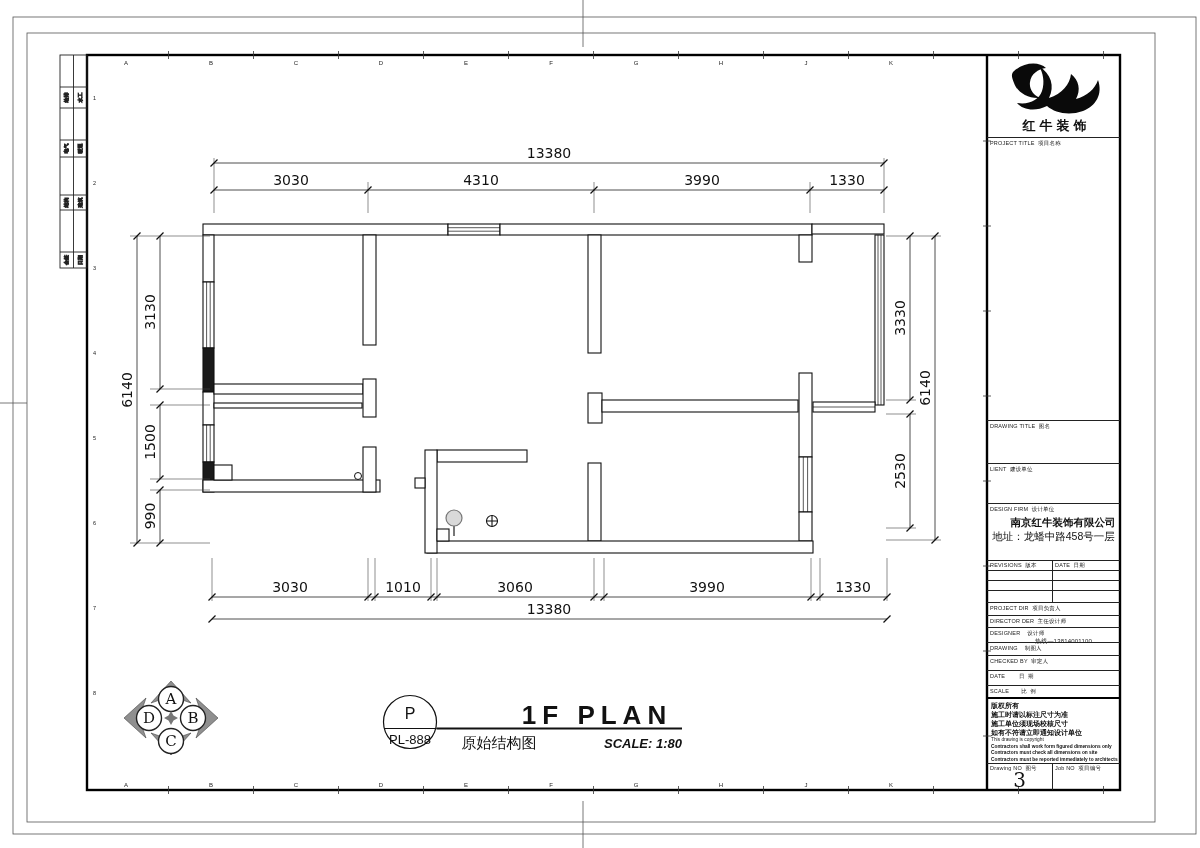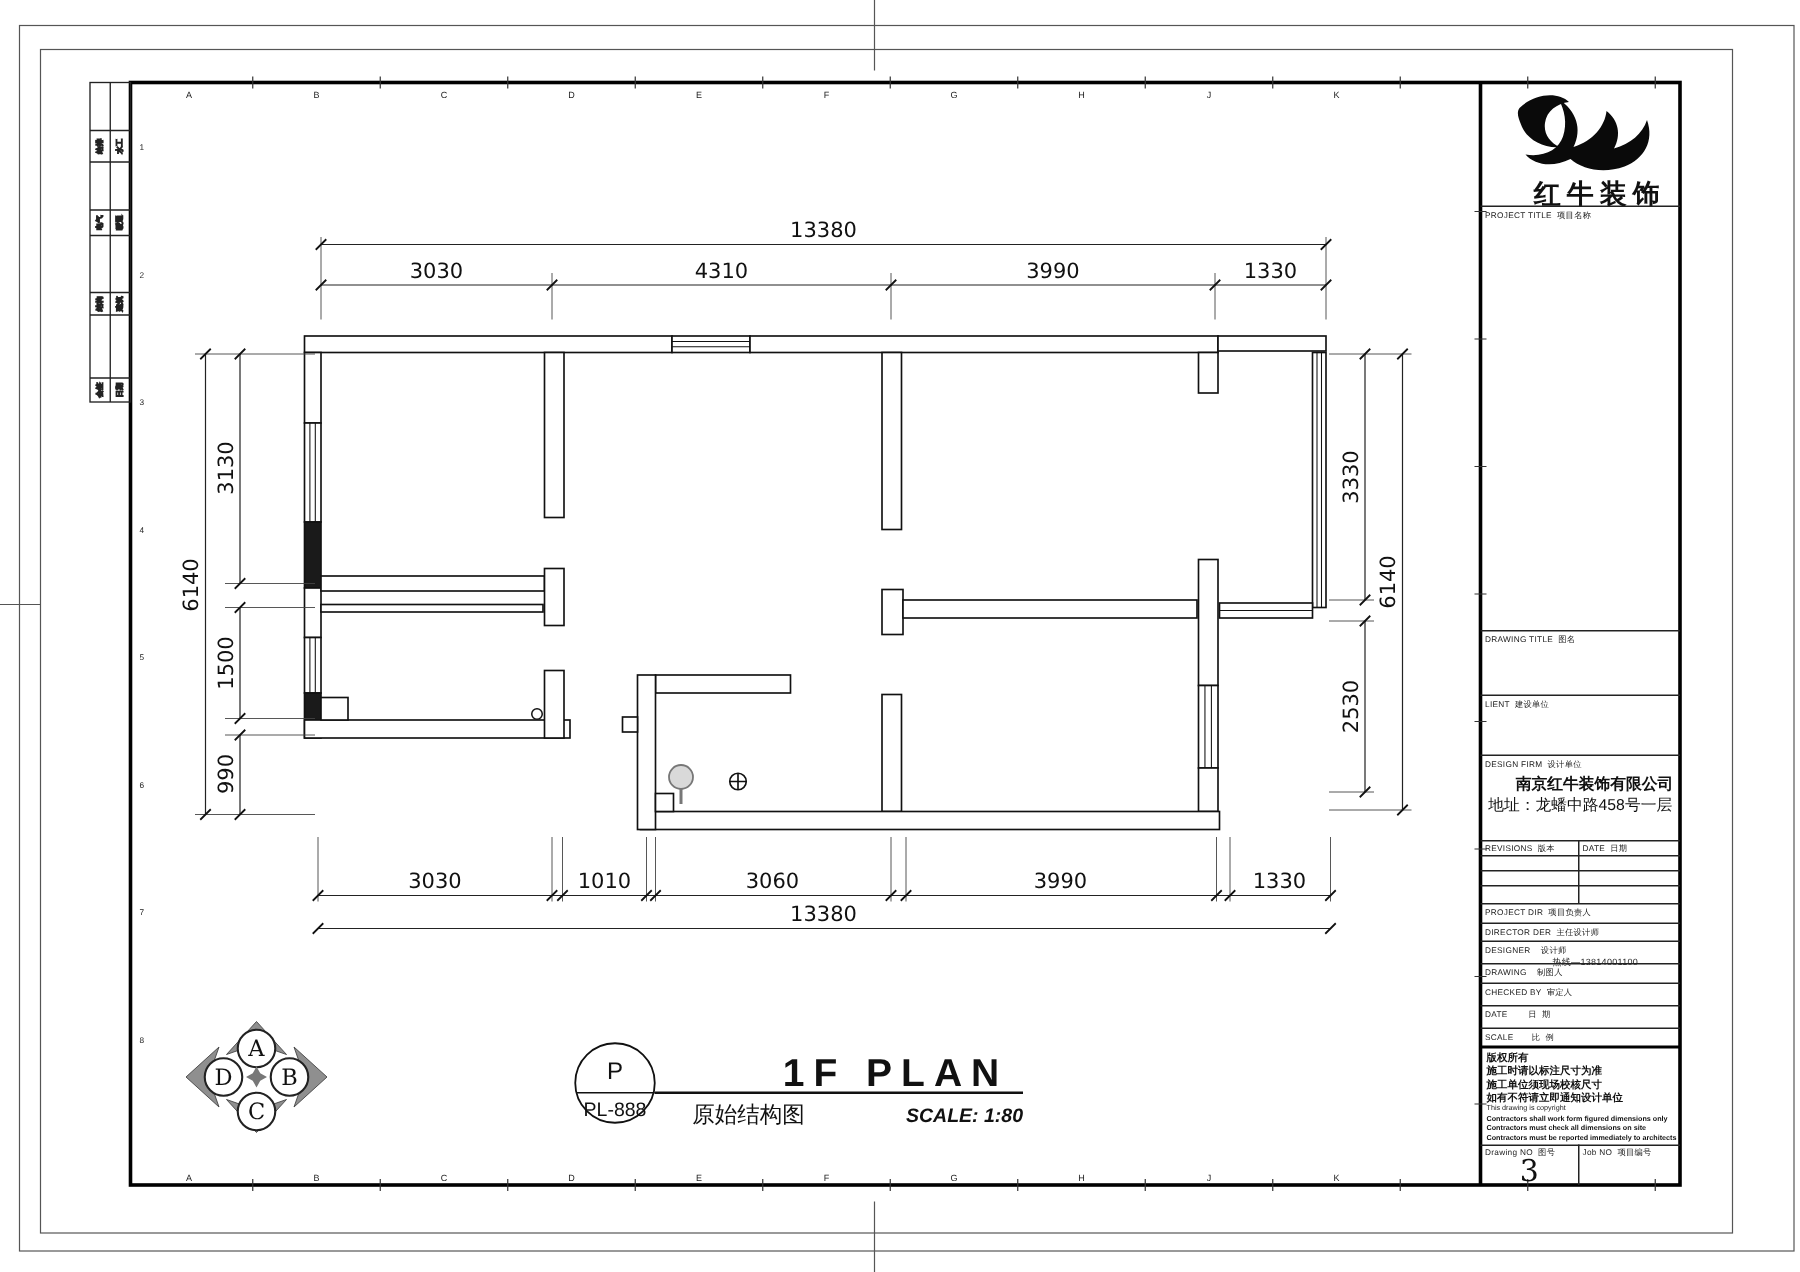--- a/index.html
+++ b/index.html
@@ -251,21 +251,21 @@
     <text x="499" y="748" text-anchor="middle" style="font-size:15px">原始结构图</text>
     <text x="643" y="748" text-anchor="middle" style="font-size:13px;font-style:italic;font-weight:600">SCALE: 1:80</text>
   </g>
 </svg>
 
 <div id="tblock">
   <svg class="abs" style="left:12px;top:3px" width="110" height="58" viewBox="0 0 110 58">
     <path fill="#0a0a0a" d="M14,14 C24,4 40,3 47,10 C39,11 32,16 31,24 C30,31 34,37 41,40 C29,41 18,34 15,25 C13,20 12,17 14,14 Z"></path>
     <path fill="#0a0a0a" d="M40,8 C52,16 56,28 50,40 C63,36 71,26 72,16 C80,22 82,32 77,41 C88,38 96,31 99,22 C104,36 97,48 84,53 C70,58 56,55 48,48 C36,54 24,52 18,45 C30,47 40,42 43,33 C46,24 44,15 40,8 Z"></path>
   </svg>
-  <div class="abs" style="left:13px;top:62px;width:133px;text-align:center;font-size:18px;font-weight:bold;letter-spacing:4px;color:#111">红牛装饰</div>
+  <div class="abs" style="left:3px;top:62px;width:133px;text-align:center;font-size:13px;font-weight:bold;letter-spacing:4px;color:#111">红牛装饰</div>
 
   <div class="tl" style="top:82px"></div>
   <div class="lab" style="left:3px;top:85px">PROJECT TITLE  项目名称</div>
 
   <div class="tl" style="top:365px"></div>
   <div class="lab" style="left:3px;top:368px">DRAWING TITLE  图名</div>
 
   <div class="tl" style="top:408px"></div>
   <div class="lab" style="left:3px;top:411px">LIENT  建设单位</div>
 

